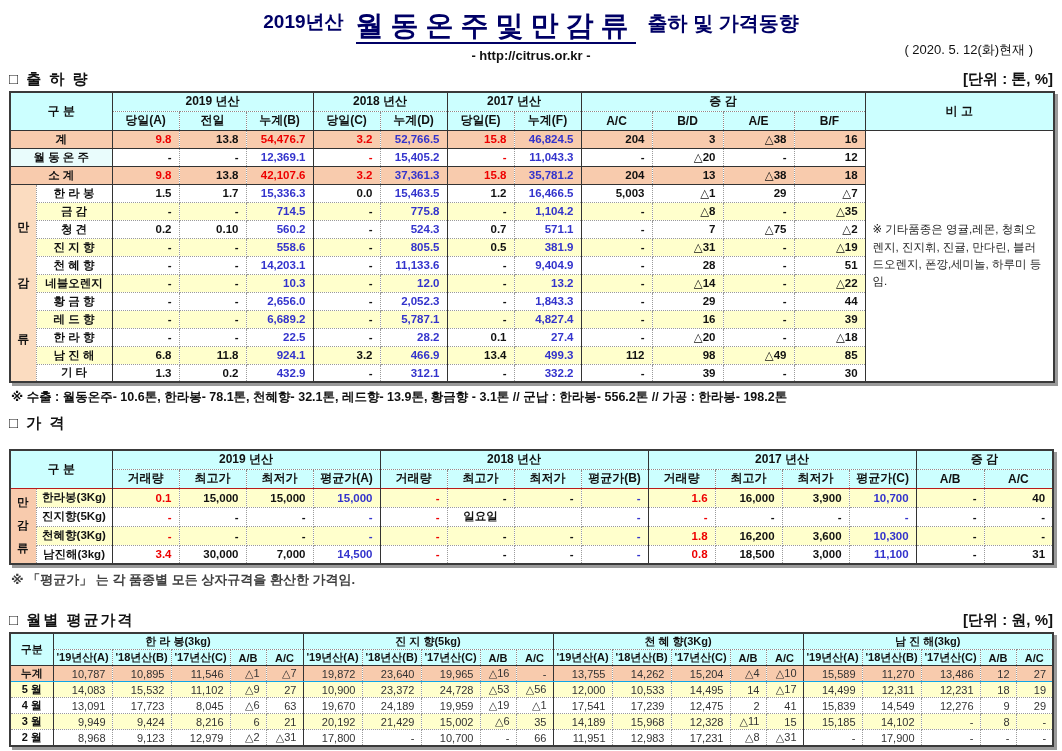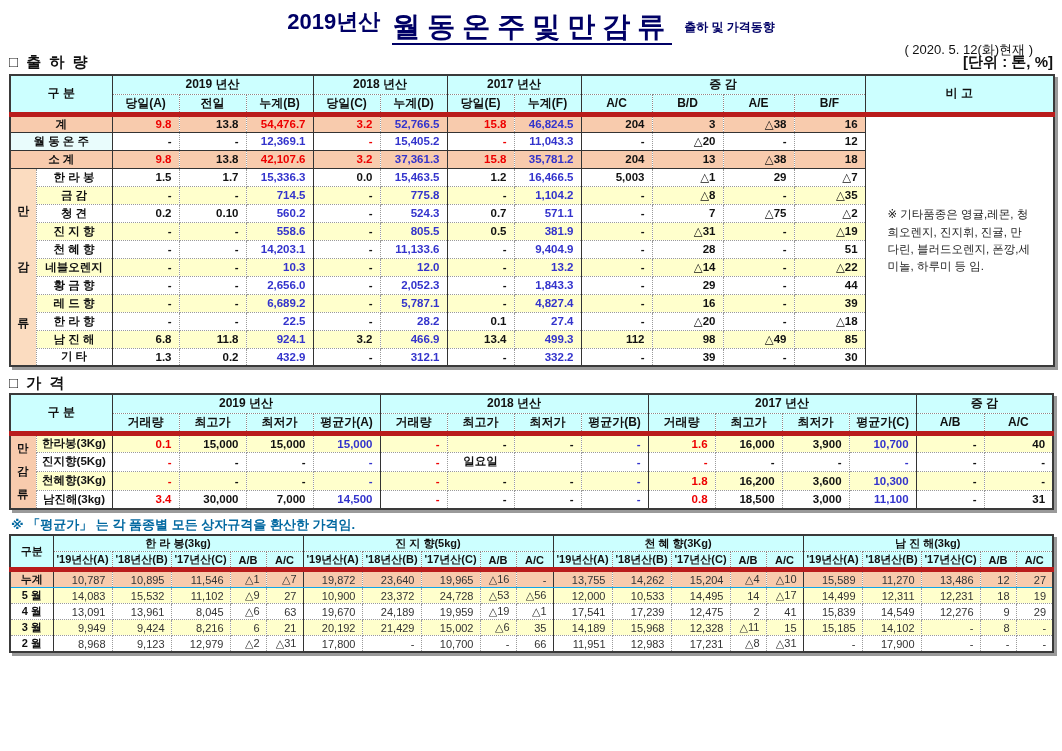--- a/index.html
+++ b/index.html
@@ -1,56 +1,56 @@
 <!DOCTYPE html>
 <html><head>
 <meta charset="utf-8">
 <style>
 *{box-sizing:border-box;margin:0;padding:0}
 html,body{width:1062px;background:#fff}
 body{height:751px;overflow:hidden;font-family:"Liberation Sans","DejaVu Sans",sans-serif;color:#111}
 .page{padding:4px 9px 0}
 
 .title-block{position:relative;text-align:center;padding-top:3px}
-.t-year{font-size:22px;font-weight:700;color:#000066;margin-right:12px;vertical-align:7px}
+.t-year{font-size:19px;font-weight:700;color:#000066;margin-right:12px;vertical-align:7px}
 .t-main{font-size:28px;font-weight:700;color:#000066;letter-spacing:7px;border-bottom:2px solid #000066;padding-bottom:1px}
-.t-suffix{font-size:12px;font-weight:700;color:#000066;margin-left:12px;vertical-align:5px}
+.t-suffix{font-size:20px;font-weight:700;color:#000066;margin-left:12px;vertical-align:5px}
 .t-url{font-size:13px;font-weight:700;margin-top:3px}
 .t-date{position:absolute;right:20px;top:37px;font-size:13px;font-weight:400}
 
 .sec-head{display:flex;justify-content:space-between;align-items:center;margin:7px 0 2px}
 .sec-title{font-size:15px;font-weight:700;letter-spacing:2px}
 .sub-head{display:flex;justify-content:space-between;align-items:flex-end;margin:4px 0 2px}
 .sub-title{font-size:13px;font-weight:700}
 .unit{font-size:15px;font-weight:700}
 
 table{border-collapse:collapse;table-layout:fixed;width:1044px;background:#fff}
 .tbl{border:2px solid #3a3a3a;box-shadow:3px 3px 0 #9a9a9a}
 .tbl th{background:#CCFFFF;font-weight:700;border:1px dotted #8a8a8a;overflow:hidden;white-space:nowrap}
-.tbl thead{border-bottom:5px solid #b91c1c}
+.tbl thead{border-bottom:1px solid #b91c1c}
 .tbl td{border:1px dotted #9a9a9a;overflow:hidden;white-space:nowrap}
 .gl{border-left:1px solid #333 !important}
 
 .t1 th{font-size:12px;height:19px}
 .t1 td{height:18px;font-size:11.5px;text-align:right;padding-right:7px;font-weight:700}
 .t1 td.lab{text-align:center;padding:0}
 tr.bg-total>td{background:#F8CBAD;border-top:1px solid #333;border-bottom:1px solid #333}
 tr.bg-plain>td{background:#fff}
 tr.bg-plain>td.lab{background:#E9FCFC}
 tr.bg-alt>td{background:#FFFFCC}
 tr.bg-white>td{background:#fff}
 td.grp{background:#FBDCC0 !important;text-align:center;white-space:pre-line;font-weight:700;padding:0;font-size:12px;vertical-align:middle}
 .t1 td.grp{line-height:56px}
-td.bigo{background:#fff !important;text-align:left;vertical-align:middle;padding:2px 22px;font-size:11.5px;line-height:1.5;font-weight:400;white-space:normal;color:#222;border-left:1px solid #333 !important}
+td.bigo{background:#fff !important;text-align:left;vertical-align:middle;padding:2px 7px;font-size:11.5px;line-height:1.5;font-weight:400;white-space:normal;color:#222;border-left:1px solid #333 !important}
 .red{color:#EE0000}
 .blue{color:#3333CC}
 .ctr{text-align:center !important;padding-right:0 !important}
 
 .foot-note{font-size:12.5px;font-weight:700;margin:6px 0 8px 2px;letter-spacing:0px}
-.red-note{font-size:13px;font-weight:700;color:#0369a1;margin:6px 0 0 2px}
+.red-note{font-size:13px;font-weight:700;color:#404040;margin:6px 0 0 2px}
 
 .t2 th{font-size:12px;height:19px}
 .t2 td{height:19px;font-size:11.5px;text-align:right;padding-right:7px;font-weight:700}
 .t2 td.lab{text-align:center;padding:0}
 .t2 td.grp{line-height:23px;background:#F8CBAD !important}
 
 .t3 th{font-size:11px;height:16px}
 .t3 td{height:16px;font-size:11px;text-align:right;padding-right:6px;font-weight:400;color:#333}
 .t3 td.lab{text-align:center;padding:0;font-weight:700;color:#111}
 .t3 tr.bg-total>td{border-top:1px solid #333;border-bottom:1px solid #0ea5e9}
@@ -58,20 +58,21 @@
 </style>
 </head>
 <body>
 
 <div class="page">
 
   <header class="title-block">
     <div>
       <span class="t-year">2019년산</span><span class="t-main">월동온주및만감류</span><span class="t-suffix">출하 및 가격동향</span>
     </div>
+    <div class="t-url">- http://citrus.or.kr -</div>
     <div class="t-date">( 2020. 5. 12(화)현재 )</div>
   </header>
 
   <div class="sec-head">
     <span class="sec-title">□ 출 하 량</span>
     <span class="unit">[단위 : 톤, %]</span>
   </div>
 
   <table class="tbl t1">
     <colgroup>
@@ -310,22 +311,23 @@
           <td class="gl">-</td>
           <td class="blue">332.2</td>
           <td class="gl">-</td>
           <td>39</td>
           <td>-</td>
           <td>30</td>
         </tr>
       </tbody>
   </table>
 
-
-  <div class="sec-head" style="margin-bottom:0">
+  <div class="foot-note">※ 수출 : 월동온주- 10.6톤, 한라봉- 78.1톤, 천혜향- 32.1톤, 레드향- 13.9톤, 황금향 - 3.1톤  // 군납 : 한라봉- 556.2톤 // 가공 : 한라봉- 198.2톤</div>
+
+  <div class="sec-head" style="margin-bottom:16px">
     <span class="sec-title">□ 가      격</span>
   </div>
 
   <table class="tbl t2">
     <colgroup>
       <col style="width:26px">
         <col style="width:76px">
       <col style="width:67px">
         <col style="width:67px">
         <col style="width:67px">
@@ -436,20 +438,24 @@
           <td>3,000</td>
           <td class="blue">11,100</td>
           <td class="gl">-</td>
           <td>31</td>
         </tr>
       </tbody>
   </table>
 
   <div class="red-note">※  「평균가」 는 각 품종별 모든 상자규격을 환산한 가격임.</div>
 
+  <div class="sec-head monthly-gap">
+    <span class="sec-title">□ 월별 평균가격</span>
+    <span class="unit">[단위 : 원, %]</span>
+  </div>
 
   <table class="tbl t3">
     <colgroup id="t3-cols">
         <col style="width: 43px;">
         <col style="width: 59px;">
         <col style="width: 59px;">
         <col style="width: 59px;">
         <col style="width: 36px;">
         <col style="width: 37px;">
         <col style="width: 59px;">
@@ -542,21 +548,21 @@
           <td>△17</td>
           <td class="gl">14,499</td>
           <td>12,311</td>
           <td>12,231</td>
           <td>18</td>
           <td>19</td>
         </tr>
         <tr class="bg-white">
           <td class="lab">4 월</td>
           <td class="gl">13,091</td>
-          <td>13,961</td>
+          <td>17,723</td>
           <td>8,045</td>
           <td>△6</td>
           <td>63</td>
           <td class="gl">19,670</td>
           <td>24,189</td>
           <td>19,959</td>
           <td>△19</td>
           <td>△1</td>
           <td class="gl">17,541</td>
           <td>17,239</td>

